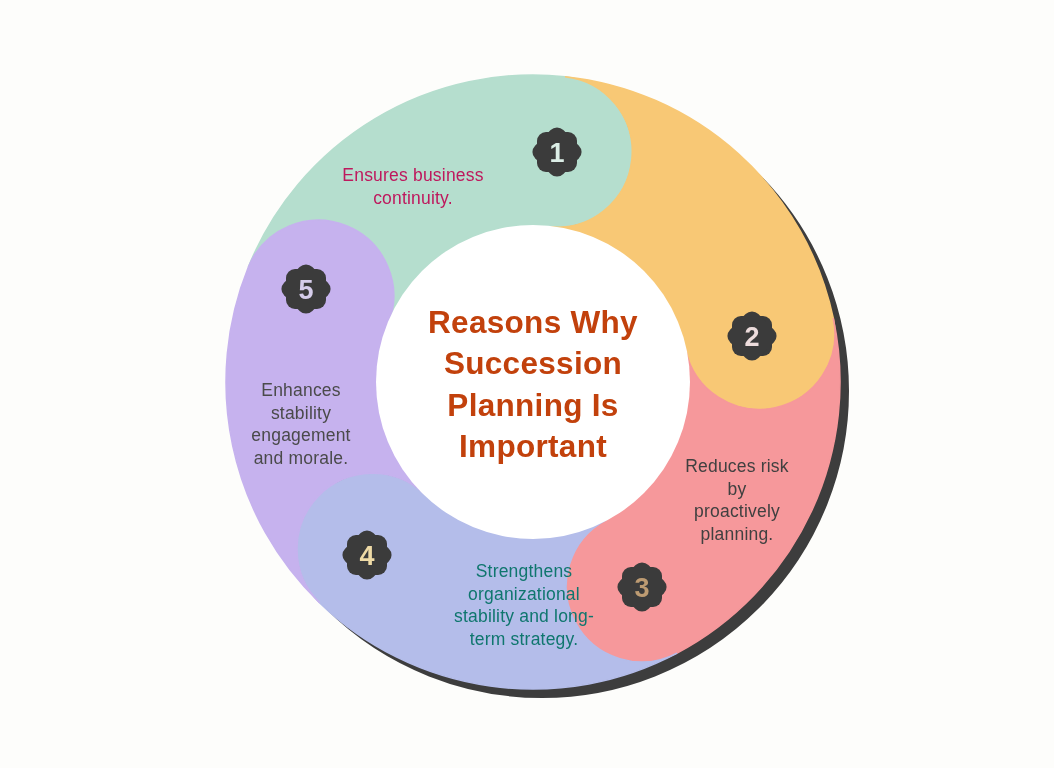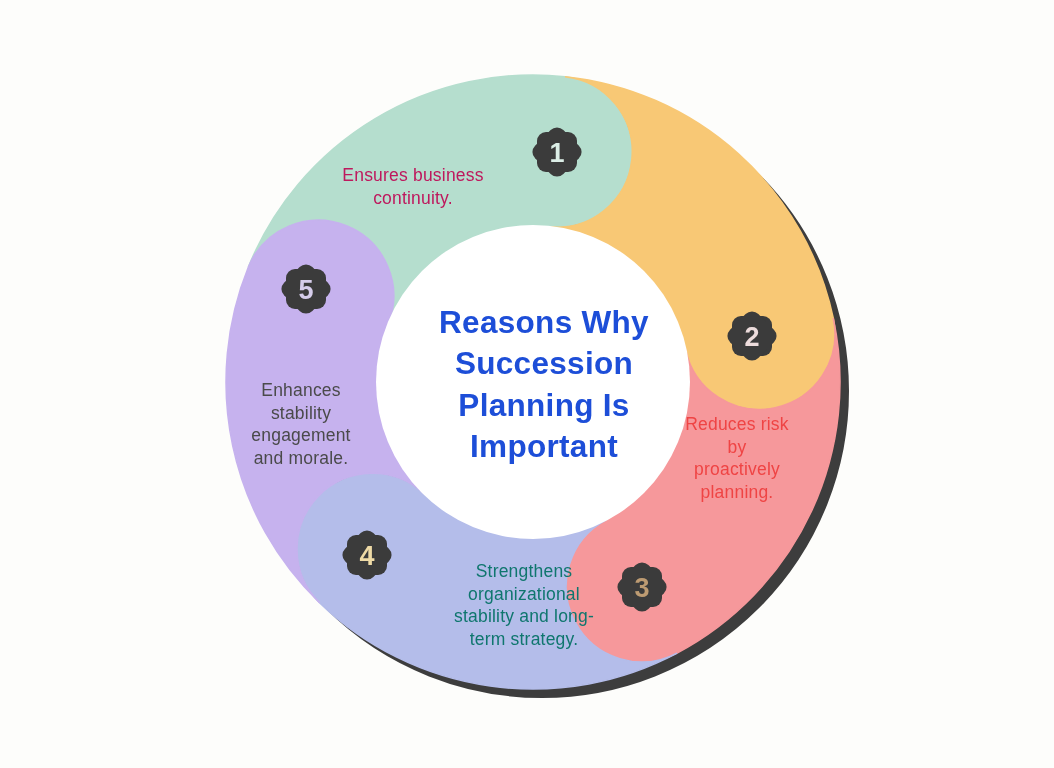--- a/index.html
+++ b/index.html
@@ -110,30 +110,30 @@
       <text class="badge-num" y="9.5" text-anchor="middle" fill="#eedaa6">4</text>
     </g>
 
     <g transform="translate(306,289)">
       <rect x="-20" y="-20" width="40" height="40" rx="9" fill="#3b3b3b"></rect>
       <rect x="-20" y="-20" width="40" height="40" rx="9" transform="rotate(45)" fill="#3b3b3b"></rect>
       <text class="badge-num" y="9.5" text-anchor="middle" fill="#d6cdeb">5</text>
     </g>
   </svg>
 
-  <div class="center-title" style="left: 544px; top: 384px; color: #1d4ed8;">Reasons Why
+  <div class="center-title" style="left: 533px; top: 384px; color: #c2410c;">Reasons Why
 Succession
 Planning Is
 Important</div>
 
   <div class="blurb" style="left: 413px; top: 187px; color: #be185d;">Ensures business
 continuity.</div>
 
 
-  <div class="blurb" style="left: 737px; top: 458px; color: #ef4444;">Reduces risk
+  <div class="blurb" style="left: 737px; top: 500px; color: #404040;">Reduces risk
 by
 proactively
 planning.</div>
 
   <div class="blurb" style="left: 524px; top: 605px; color: #0f766e;">Strengthens
 organizational
 stability and long-
 term strategy.</div>
 
   <div class="blurb" style="left: 301px; top: 424px; color: rgb(74, 74, 74);">Enhances

